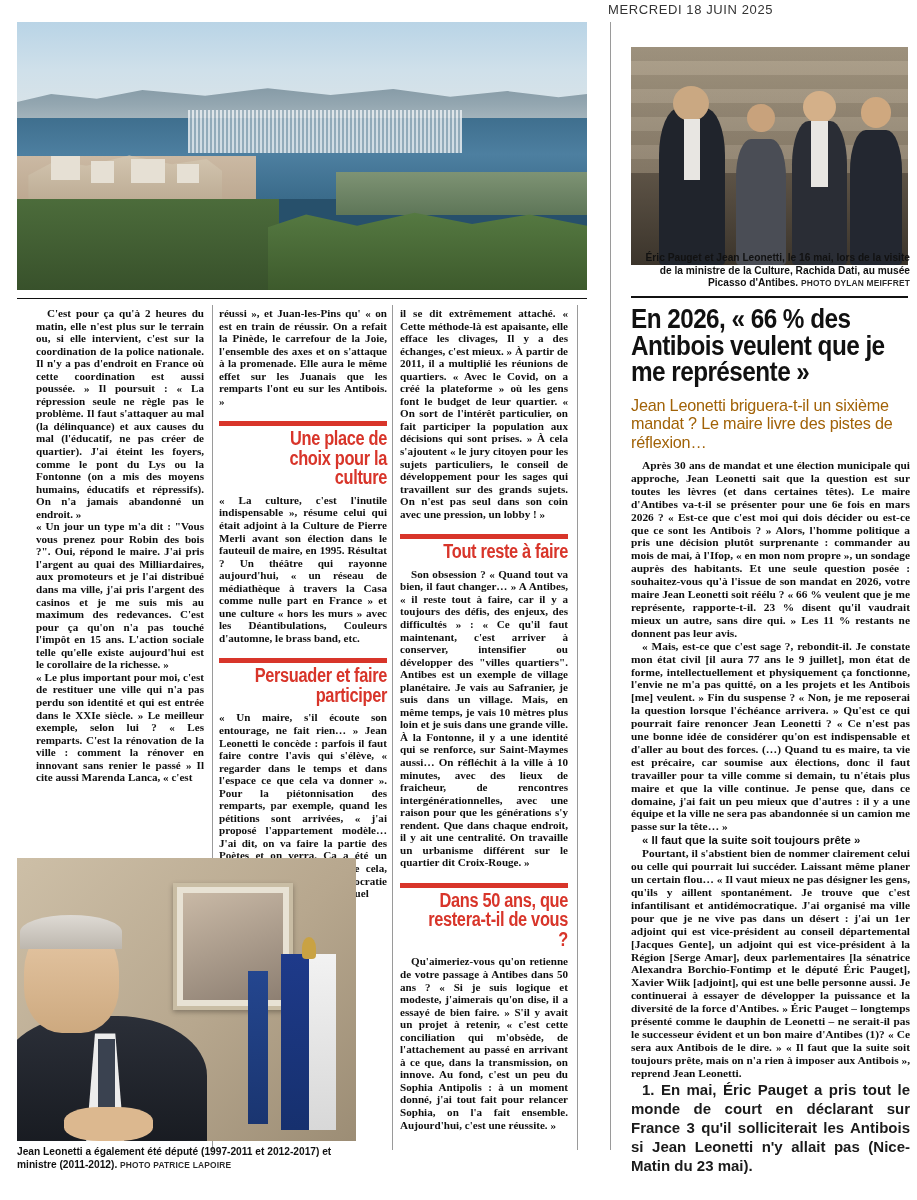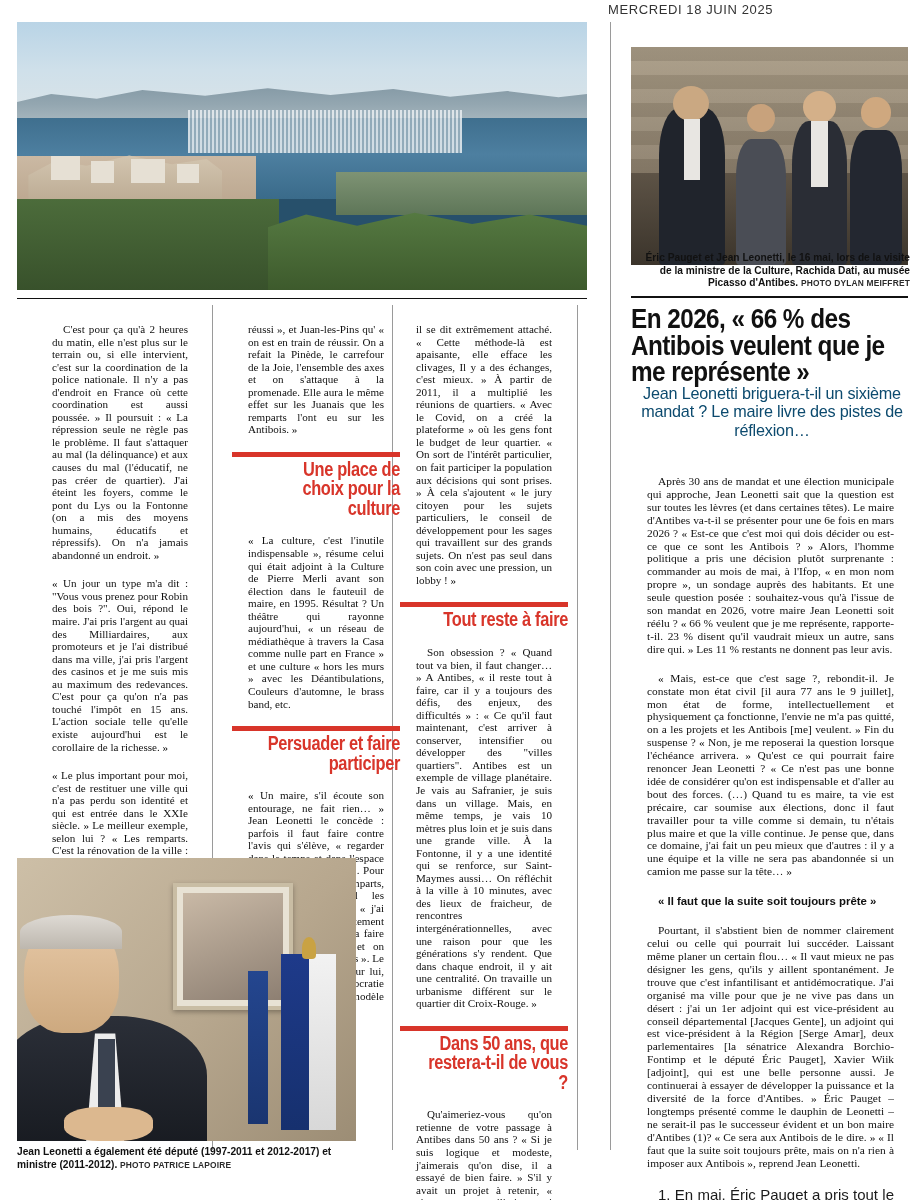--- a/index.html
+++ b/index.html
@@ -108,24 +108,24 @@
 
   
   .col{
     position:absolute;
     font-family:"Liberation Serif", serif;
     font-size:11.1px;line-height:12.55px;
     text-align:justify;
     color:#101010;
     hyphens:auto;
   }
-  .col p{margin:16px;text-indent:11px;}
+  .col p{margin:0;text-indent:11px;font-weight:bold;}
   .col p.noind{text-indent:0;}
   .col1{left:36px;top:307px;width:168px;}
-  .col2{left:232px;top:307px;width:168px;}
+  .col2{left:219px;top:307px;width:168px;}
   .col3{left:400px;top:307px;width:168px;}
   .col4{left:631px;top:459px;width:279px;
         font-size:11.4px;line-height:12.9px;}
 
   
   .sechead{position:relative;margin:14px 0 6px 0;}
   .sechead .bar{height:5px;background:#d8352a;width:100%;margin-bottom:3px;}
   .sechead .txt{
     font-family:"Liberation Sans", sans-serif;
     font-weight:bold;
@@ -146,25 +146,24 @@
 
   
   .headline{
     position:absolute;left:631px;top:306px;width:282px;
     font-family:"Liberation Sans", sans-serif;
     font-weight:bold;color:#111;
     font-size:27px;line-height:26.5px;letter-spacing:-.6px;
     transform:scaleX(.9);transform-origin:left top;
   }
   .standfirst{
-    position:absolute;left:631px;top:384px;width:282px;
-    font-family:"Liberation Sans", sans-serif;
-    font-size:16.2px;line-height:18.4px;color:#0c4a6e;font-weight:normal;
+    position:absolute;left:631px;top:396px;width:282px;
+    font-family:"Liberation Sans", sans-serif;
+    font-size:16.2px;line-height:18.4px;color:#a16207;font-weight:normal;
     letter-spacing:-.2px;
-    text-align:center;
   }
   .footnote{
     font-family:"Liberation Sans", sans-serif;
     font-size:15px;line-height:19px;text-indent:0;color:#1b1b1b;
     margin-top:3px;
   }
 </style>
 </head>
 <body>
 

